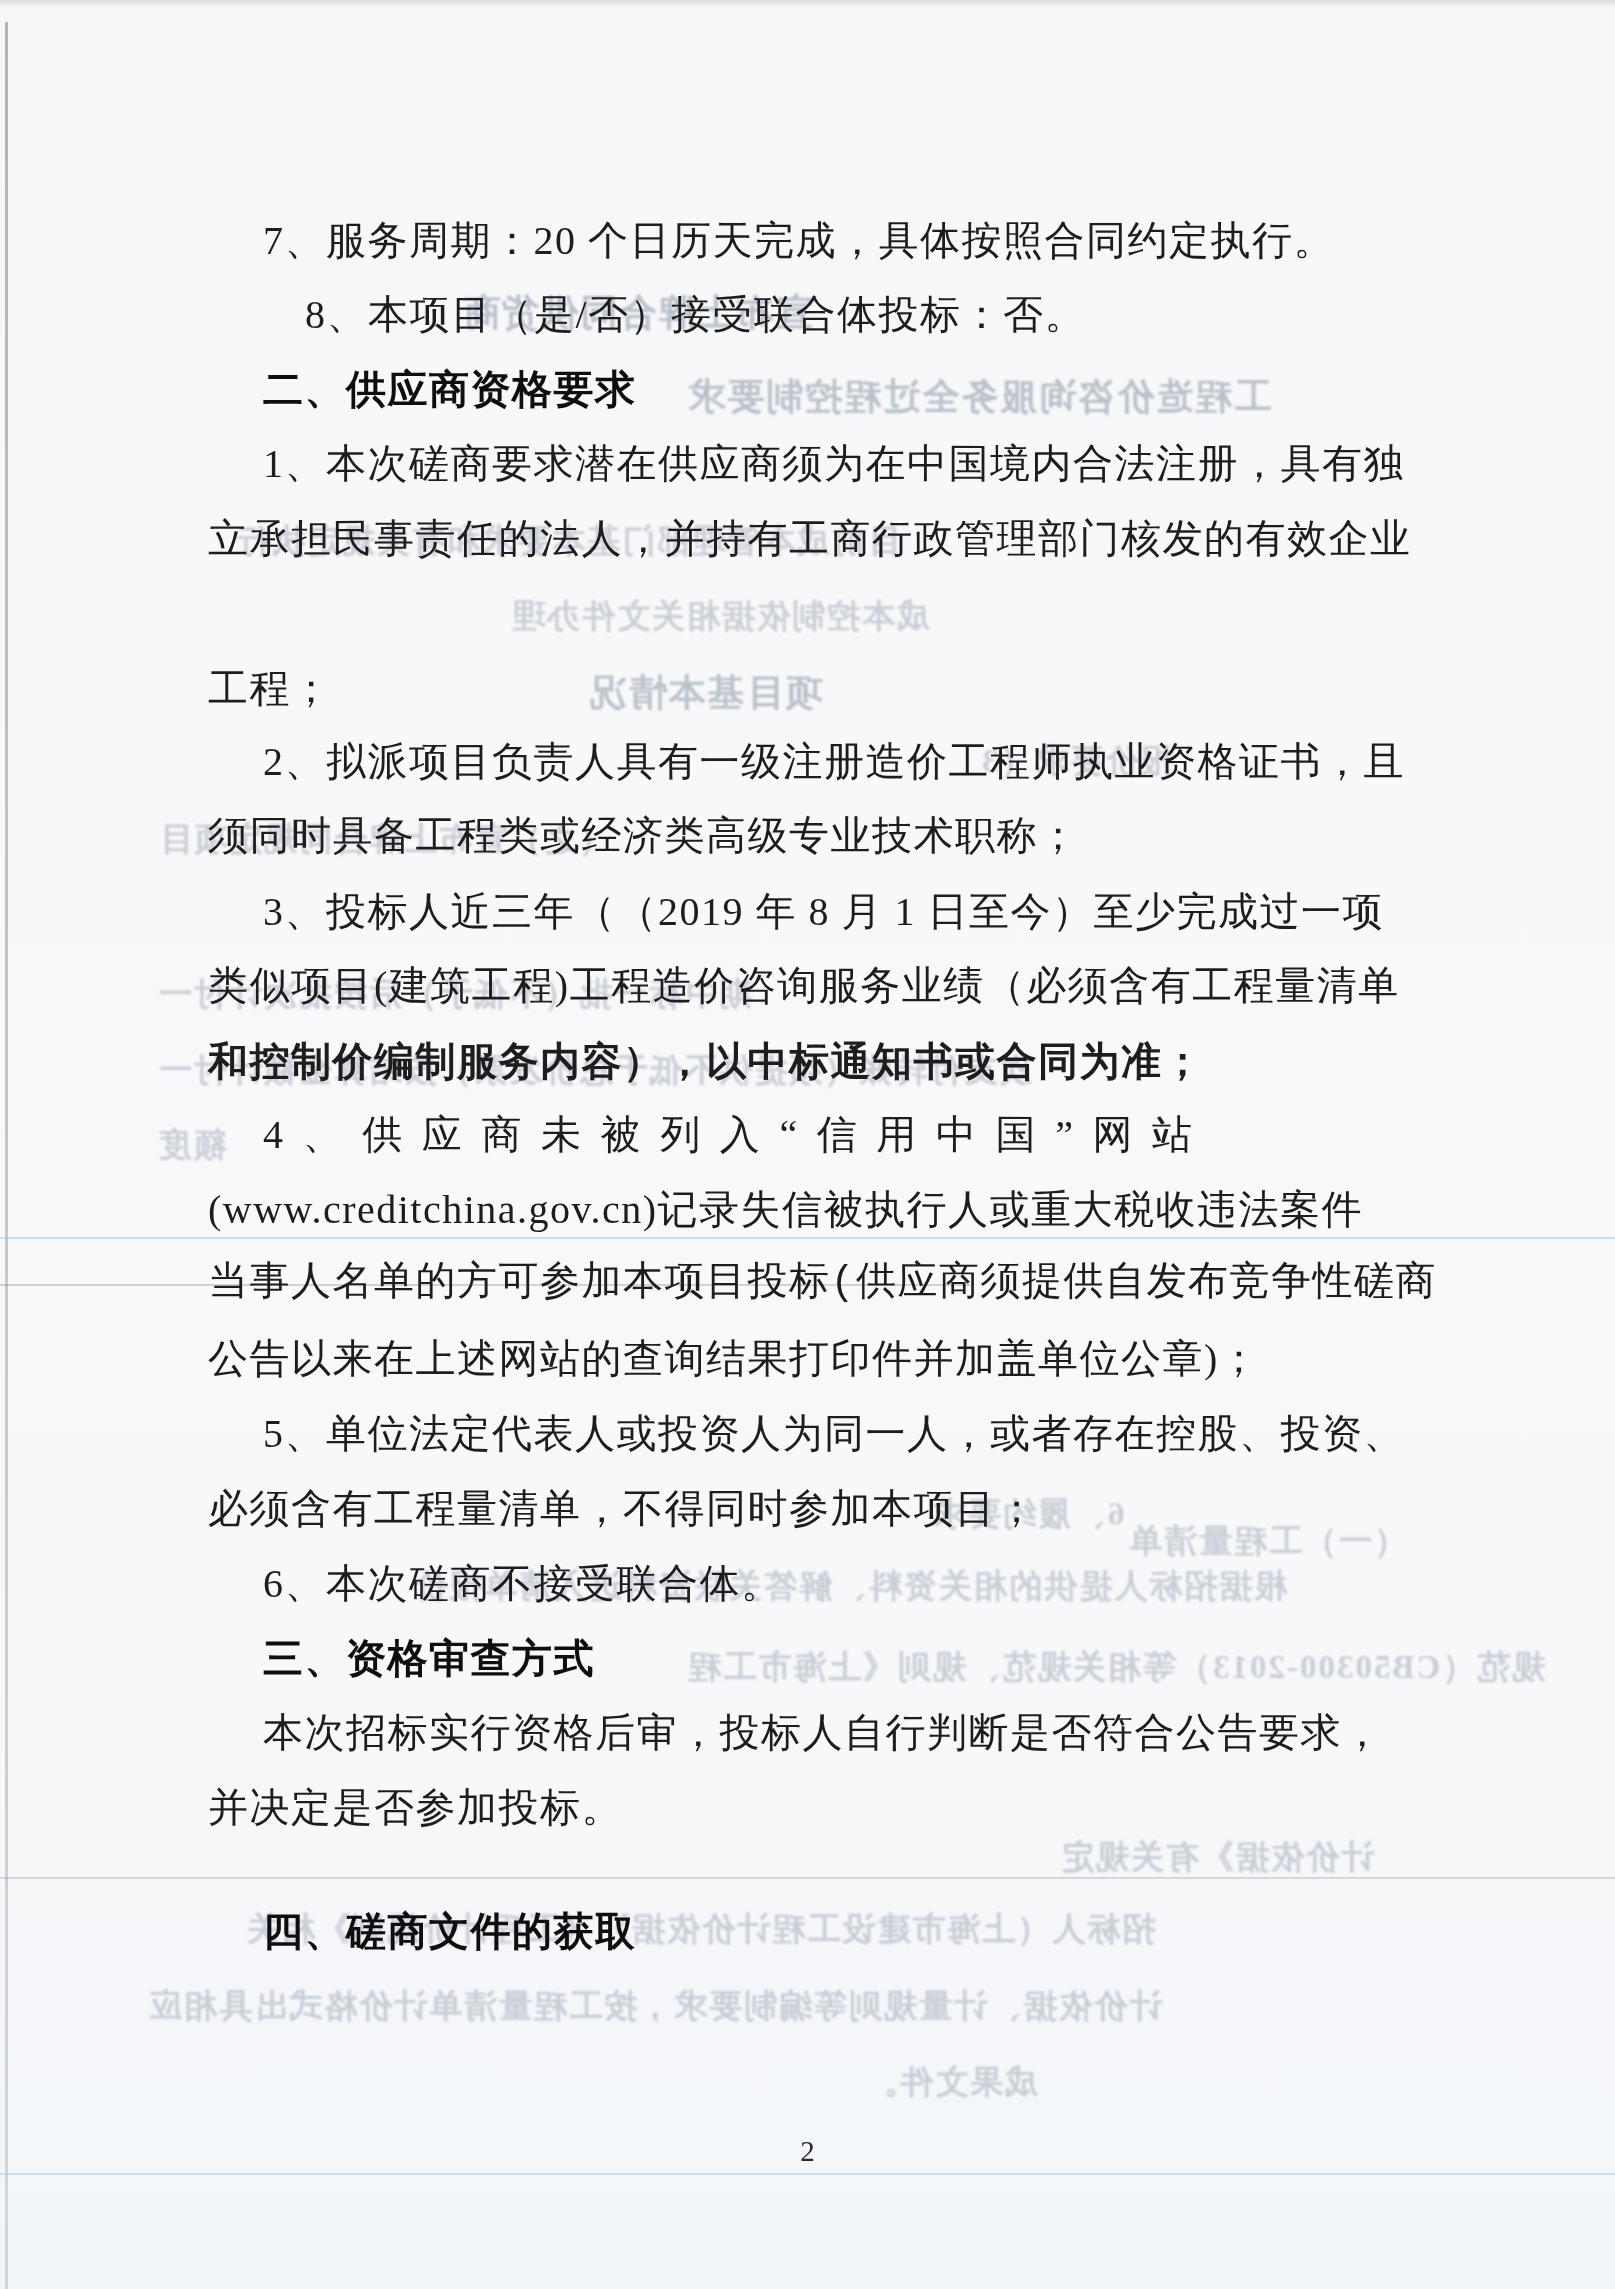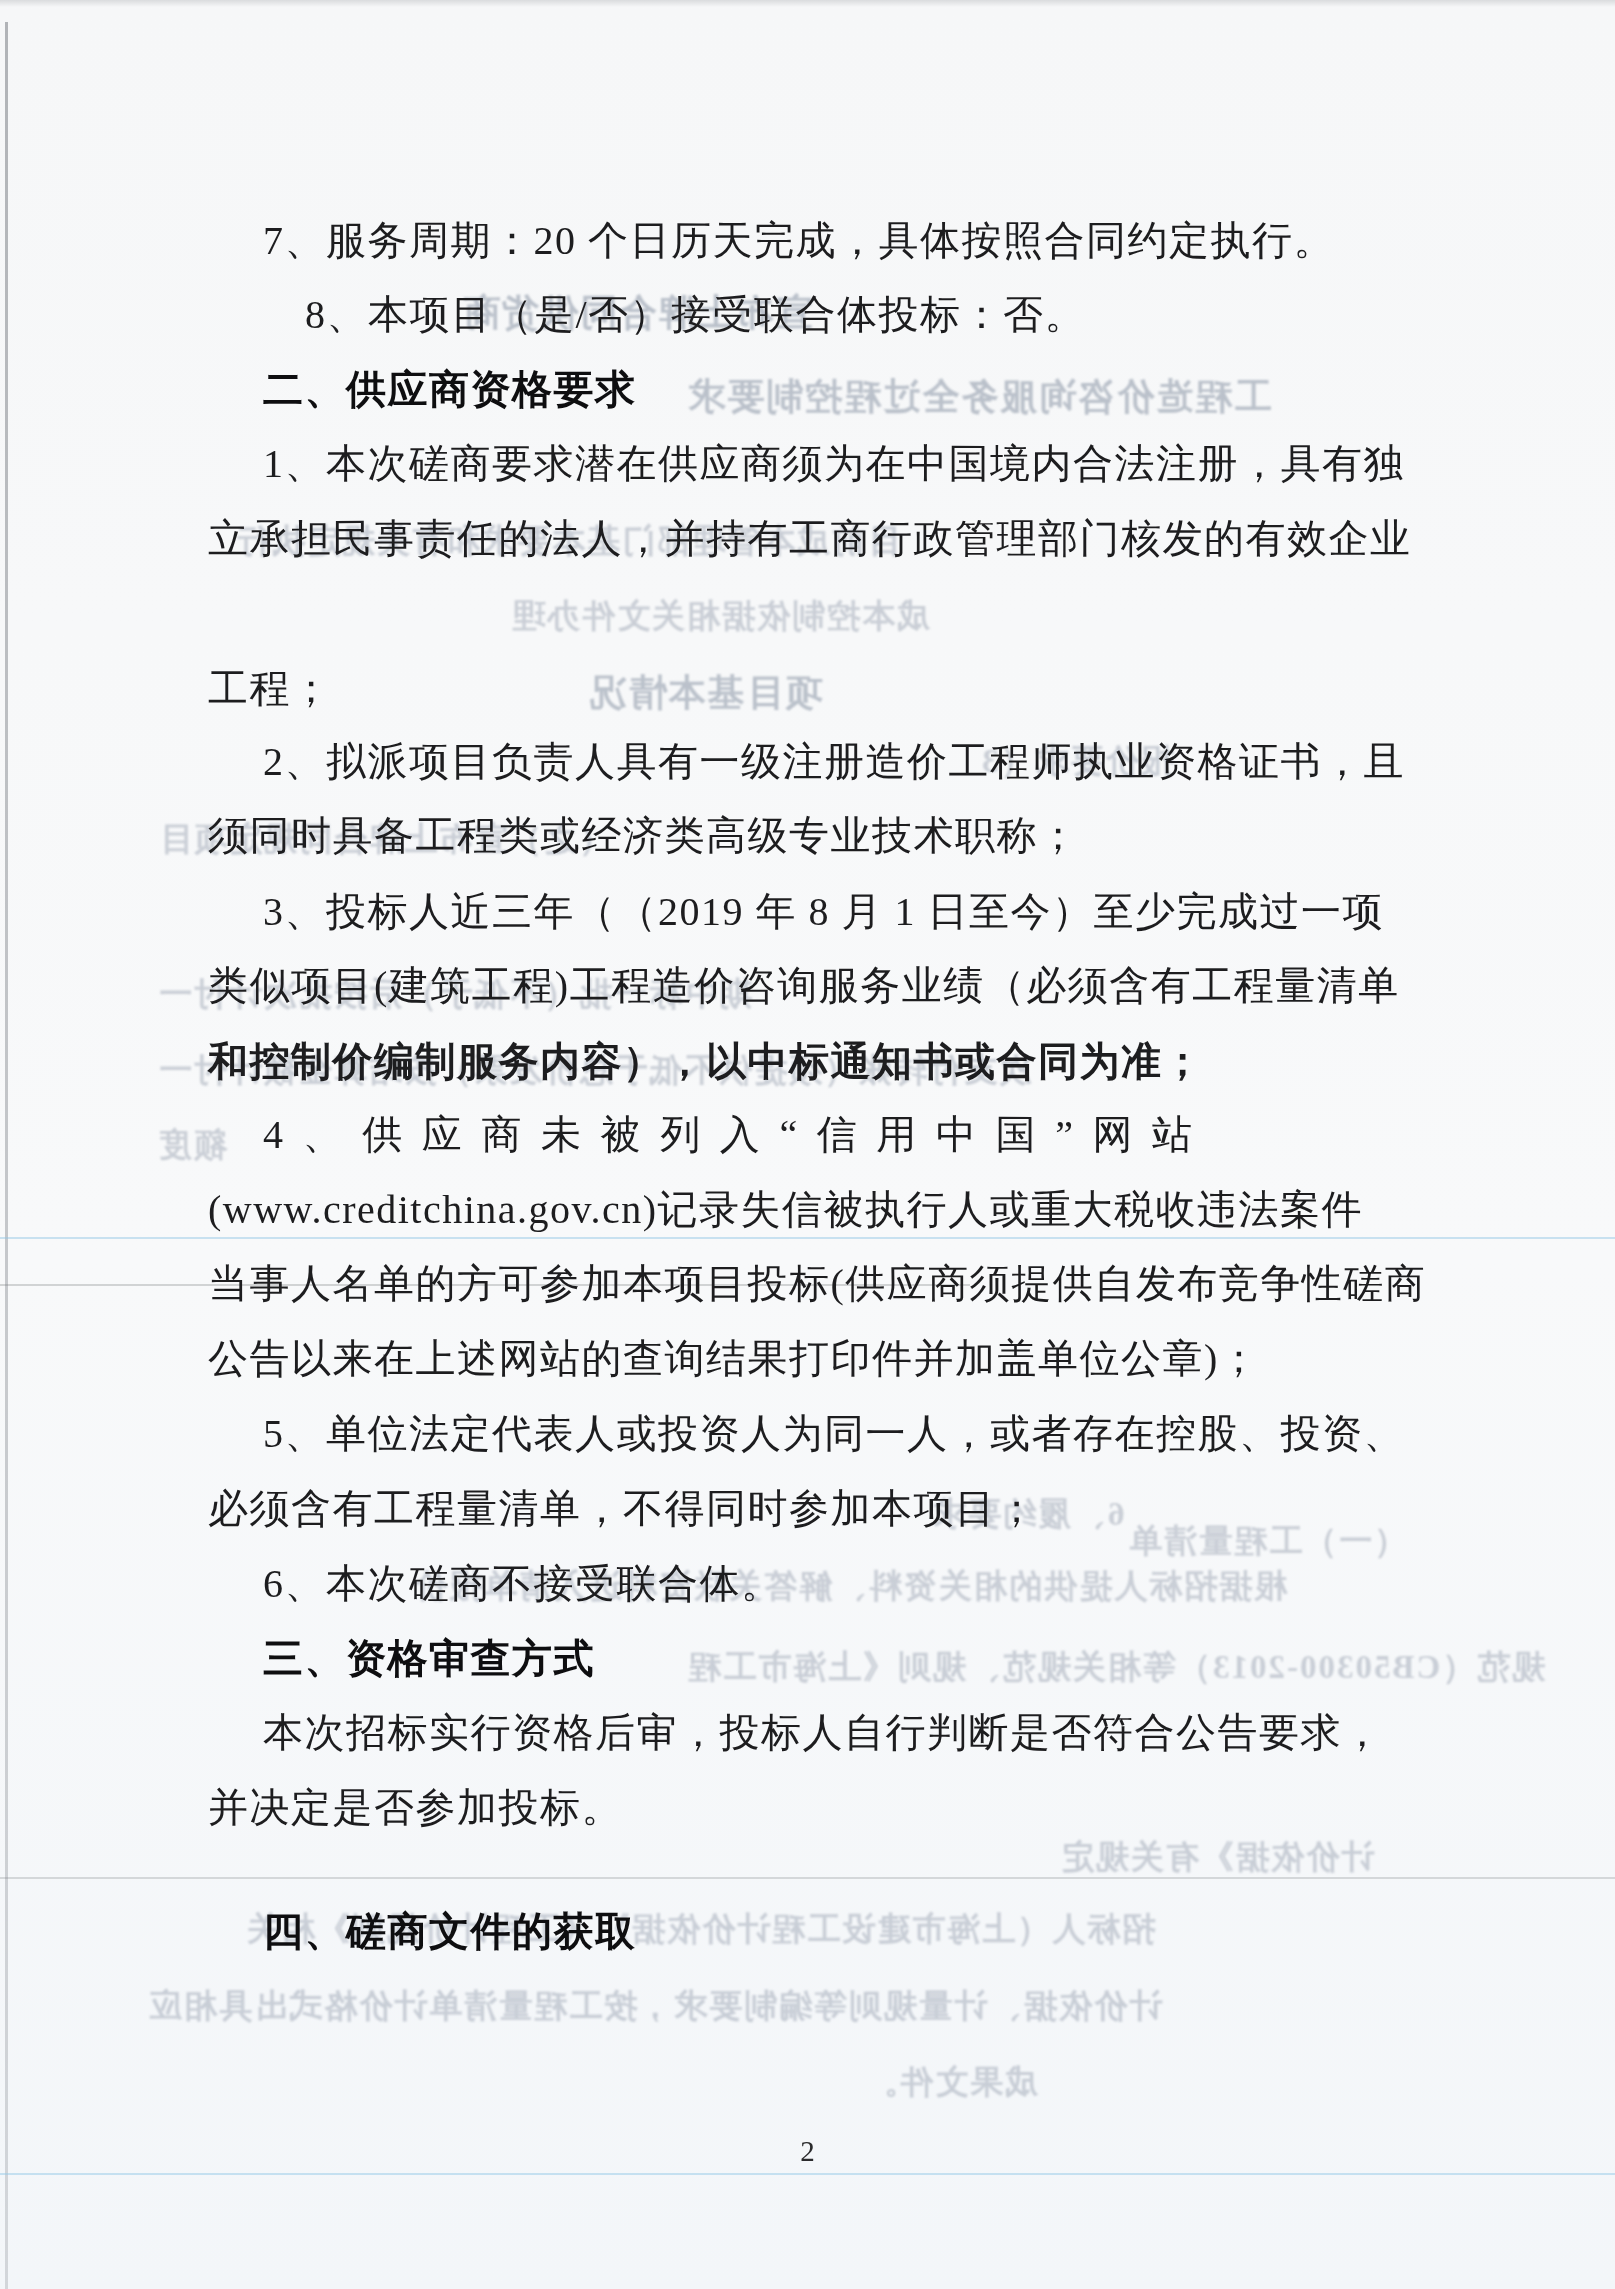--- a/index.html
+++ b/index.html
@@ -66,21 +66,21 @@
   .g12{left:412px;top:1570px;}
   .g13{left:686px;top:1651px;}
   .g14{left:1059px;top:1841px;}
   .g15{left:245px;top:1913px;}
   .g16{left:147px;top:1990px;}
   .g17{left:863px;top:2066px;}
   
   .y0{top:221px;}  .y1{top:295px;margin-left:42px;}  .y2{top:370px;}  .y3{top:444px;}
   .y4{top:519px;}  .y5{top:595px;}  .y6{top:669px;}  .y7{top:742px;}
   .y8{top:816px;}  .y9{top:892px;}  .y10{top:966px;} .y11{top:1042px;font-weight:bold;}
-  .y12{top:1115px;}.y13{top:1190px;}.y14{top:1264px;}.y15{top:1339px;}
+  .y12{top:1115px;}.y13{top:1190px;}.y14{top:1264px;font-family:Liberation Mono, monospace;}.y15{top:1339px;}
   .y16{top:1414px;}.y17{top:1489px;}.y18{top:1564px;}.y19{top:1639px;}
   .y20{top:1713px;}.y21{top:1788px;}.y22{top:1912px;}
 </style>
 </head>
 <body>
 
 <div class="page">
 
   <div class="edge-top"></div>
   <div class="edge-left"></div>

